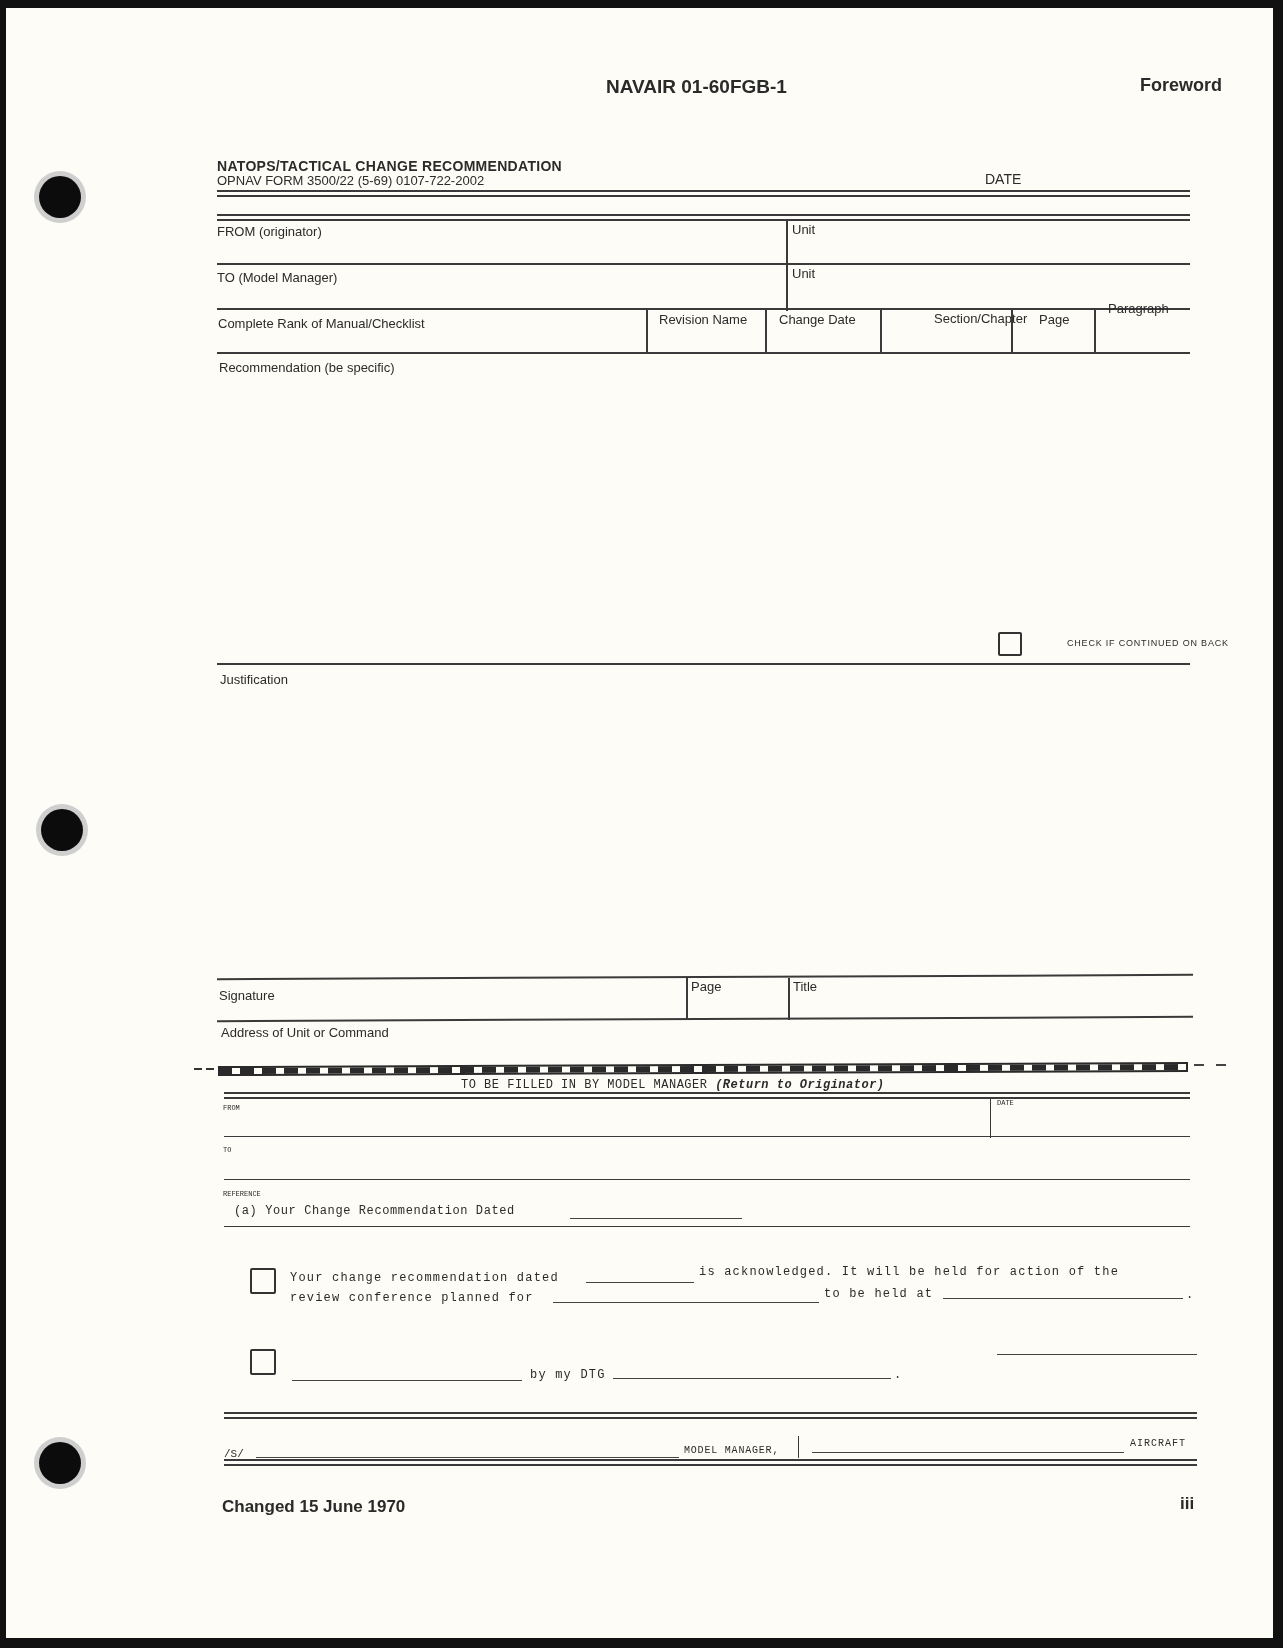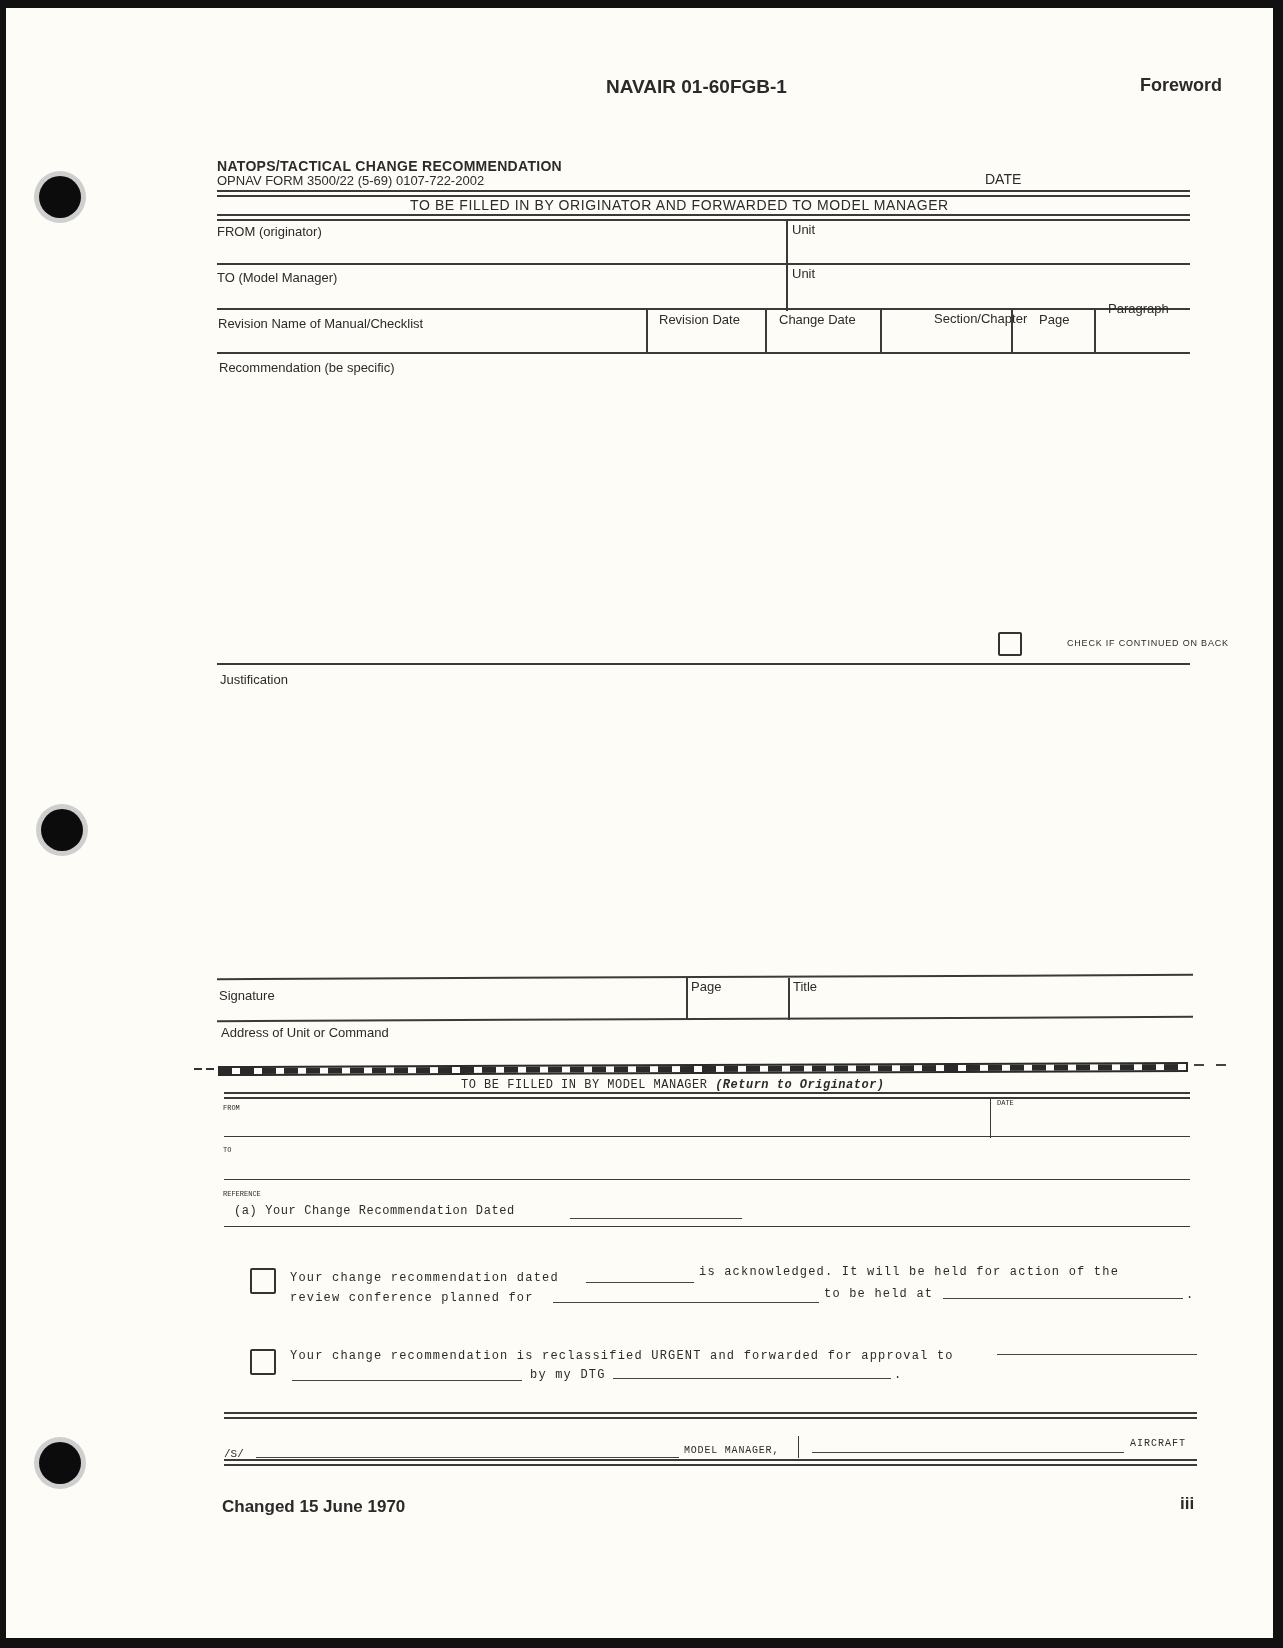--- a/index.html
+++ b/index.html
@@ -29,41 +29,40 @@
 
   <div class="abs hdr" style="left:600px;top:68px;font-size:19px;">NAVAIR 01-60FGB-1</div>
   <div class="abs hdr" style="left:1134px;top:67px;font-size:18px;">Foreword</div>
 
   <div class="abs cond" style="left:211px;top:150px;font-size:14px;font-weight:bold;letter-spacing:0.3px;">NATOPS/TACTICAL CHANGE RECOMMENDATION</div>
   <div class="abs cond" style="left:211px;top:165px;font-size:13px;">OPNAV FORM 3500/22 (5-69) 0107-722-2002</div>
   <div class="abs cond" style="left:979px;top:163px;font-size:14px;">DATE</div>
 
   <div class="hl" style="left:211px;top:182px;width:973px;"></div>
   <div class="hl" style="left:211px;top:187px;width:973px;"></div>
-  <div class="abs cond" style="left:404px;top:189px;font-size:14px;letter-spacing:0.6px;">TO BE FILLED IN BY ORIGINATOR AND FORWARDED TO MODEL MANAGER</div>
   <div class="hl" style="left:211px;top:206px;width:973px;"></div>
   <div class="hl" style="left:211px;top:211px;width:973px;"></div>
 
   <div class="abs cond" style="left:211px;top:216px;font-size:13px;">FROM (originator)</div>
   <div class="vl" style="left:780px;top:213px;height:50px;"></div>
   <div class="abs cond" style="left:786px;top:214px;font-size:13px;">Unit</div>
   <div class="abs" style="left:211px;top:232px;width:566px;height:28px;"></div>
   <div class="abs" style="left:784px;top:232px;width:400px;height:28px;"></div>
   <div class="hl" style="left:211px;top:255px;width:973px;"></div>
 
   <div class="abs cond" style="left:211px;top:262px;font-size:13px;">TO (Model Manager)</div>
   <div class="vl" style="left:780px;top:257px;height:46px;"></div>
   <div class="abs cond" style="left:786px;top:258px;font-size:13px;">Unit</div>
   <div class="abs" style="left:211px;top:278px;width:566px;height:24px;"></div>
   <div class="abs" style="left:784px;top:278px;width:400px;height:24px;"></div>
   <div class="hl" style="left:211px;top:300px;width:973px;"></div>
 
-  <div class="abs cond" style="left:212px;top:308px;font-size:13px;">Revision Name of Manual/Checklist</div>
+  <div class="abs cond" style="left:212px;top:308px;font-size:13px;">Complete Rank of Manual/Checklist</div>
   <div class="vl" style="left:640px;top:302px;height:44px;"></div>
-  <div class="abs cond" style="left:653px;top:304px;font-size:13px;">Revision Date</div>
+  <div class="abs cond" style="left:653px;top:304px;font-size:13px;">Revision Name</div>
   <div class="vl" style="left:759px;top:302px;height:44px;"></div>
   <div class="abs cond" style="left:773px;top:304px;font-size:13px;">Change Date</div>
   <div class="vl" style="left:874px;top:302px;height:44px;"></div>
   <div class="abs cond" style="left:886px;top:303px;font-size:13px;margin-left:42px;">Section/Chapter</div>
   <div class="vl" style="left:1005px;top:302px;height:44px;"></div>
   <div class="abs cond" style="left:1033px;top:304px;font-size:13px;">Page</div>
   <div class="vl" style="left:1088px;top:302px;height:44px;"></div>
   <div class="abs cond" style="left:1102px;top:293px;font-size:13px;">Paragraph</div>
   <div class="hl" style="left:211px;top:344px;width:973px;"></div>
 
@@ -123,21 +122,20 @@
   <div class="abs mono" style="left:284px;top:1263px;font-size:12px;letter-spacing:1.2px;">Your change recommendation dated</div>
   <div class="ul" style="left:580px;top:1274px;width:108px;"></div>
   <div class="abs mono" style="left:693px;top:1257px;font-size:12px;letter-spacing:1.2px;text-align:center;">is acknowledged.  It will be held for action of the</div>
   <div class="abs mono" style="left:284px;top:1283px;font-size:12px;letter-spacing:1.2px;">review conference planned for</div>
   <div class="ul" style="left:547px;top:1294px;width:266px;"></div>
   <div class="abs mono" style="left:818px;top:1279px;font-size:12px;letter-spacing:1.2px;">to be held at</div>
   <div class="ul" style="left:937px;top:1290px;width:240px;"></div>
   <div class="abs mono" style="left:1180px;top:1280px;font-size:12px;">.</div>
 
   <div class="cbox" style="left:244px;top:1341px;width:22px;height:22px;"></div>
-  <div class="abs mono" style="left:284px;top:1341px;font-size:12px;letter-spacing:1.2px;">Your change recommendation is reclassified URGENT and forwarded for approval to</div>
   <div class="ul" style="left:991px;top:1346px;width:200px;"></div>
   <div class="ul" style="left:286px;top:1372px;width:230px;"></div>
   <div class="abs mono" style="left:524px;top:1360px;font-size:12px;letter-spacing:1.2px;">by my DTG</div>
   <div class="ul" style="left:607px;top:1370px;width:278px;"></div>
   <div class="abs mono" style="left:888px;top:1360px;font-size:12px;">.</div>
 
   <div class="hl" style="left:218px;top:1404px;width:973px;"></div>
   <div class="hl" style="left:218px;top:1409px;width:973px;"></div>
   <div class="abs mono" style="left:218px;top:1440px;font-size:11px;">/S/</div>
   <div class="ul" style="left:250px;top:1449px;width:423px;"></div>

